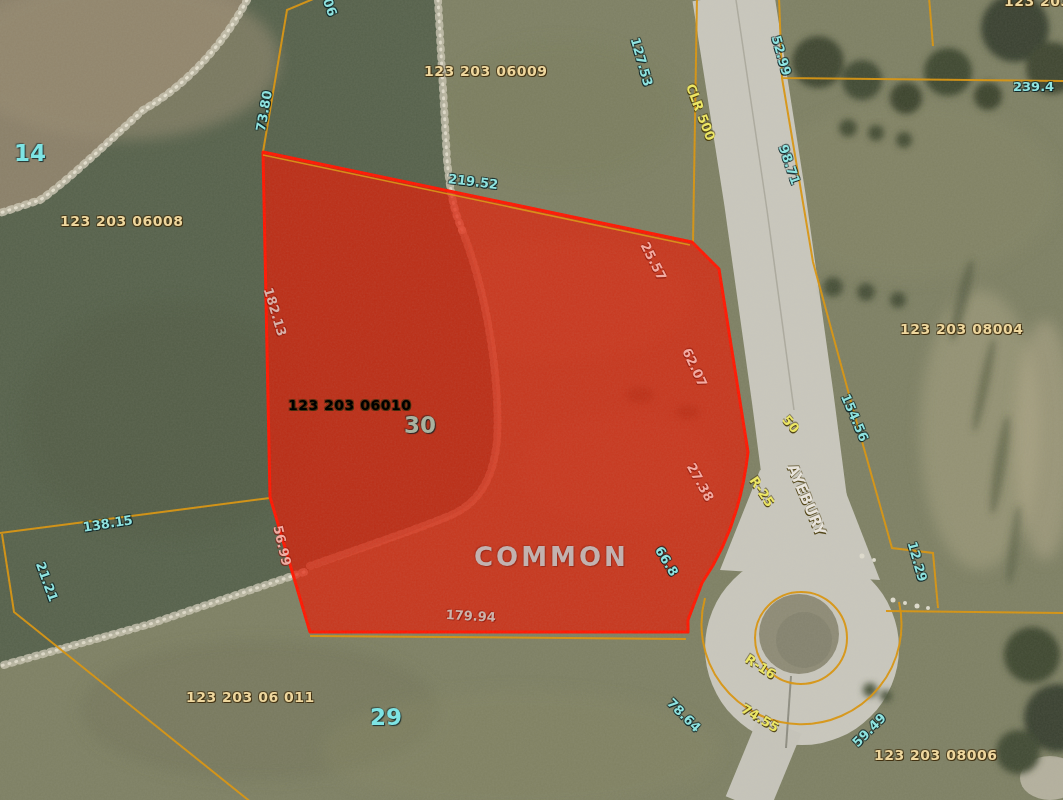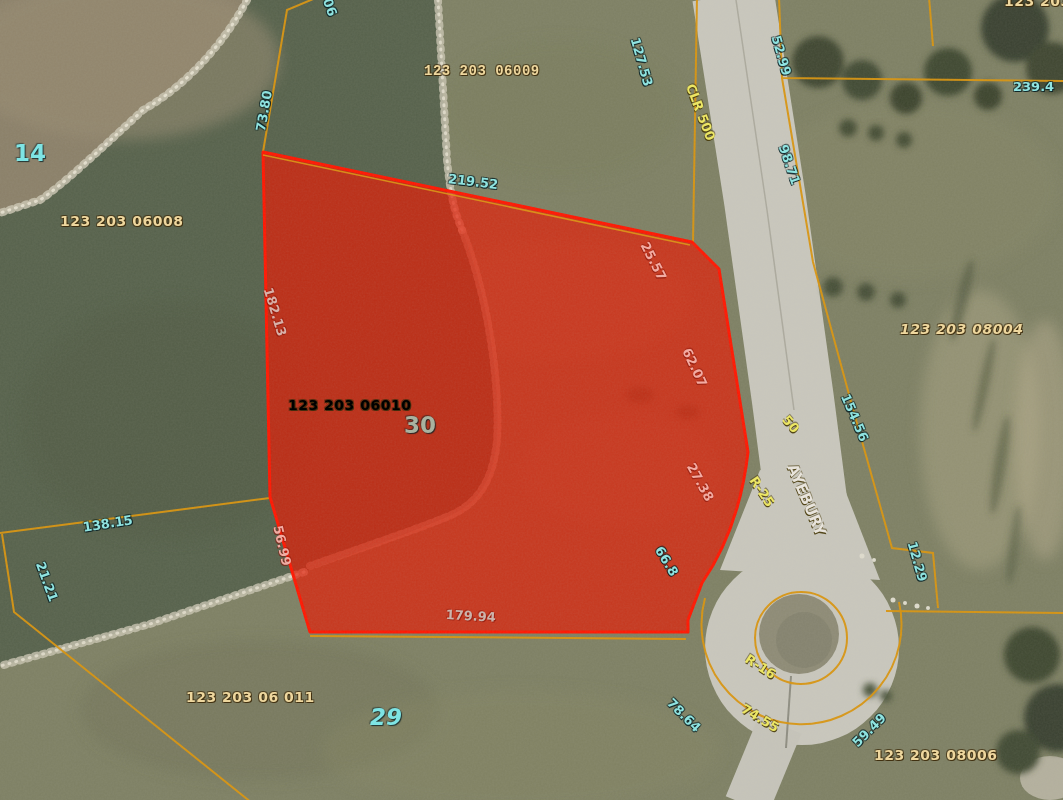--- a/index.html
+++ b/index.html
@@ -136,24 +136,24 @@
     <path d="M263,152 L692,242 L719,269 L748,452 C742,505 726,548 702,583
          L688,620 L688,632 L310,632 L270,497 Z" fill="rgba(229,24,2,0.70)" stroke="#ff1600" stroke-width="3" stroke-linejoin="round"></path>
     <path d="M263,155 L690,245" stroke="#e09a10" stroke-width="1.5" opacity=".85"></path>
 
     <rect x="0" y="0" width="1063" height="800" filter="url(#grain)" opacity=".18"></rect>
   </svg>
 
   <div id="labels">
       <span class="lbl lot" style="transform: translate(14px, 142px) rotate(0deg); text-align: right;">14</span>
       <span class="lbl lot" style="transform: translate(404px, 414px) rotate(0deg); color: rgb(169, 178, 160);">30</span>
-      <span class="lbl lot" style="transform: translate(370px, 706px) rotate(0deg); font-style: italic;">29</span>
+      <span class="lbl lot" style="transform: translate(370px, 706px) rotate(0deg);">29</span>
       <span class="lbl pid" style="transform: translate(60px, 214px) rotate(0deg);">123 203 06008</span>
-      <span class="lbl pid" style="transform: translate(424px, 64px) rotate(0deg); font-family: Liberation Mono, monospace;">123 203 06009</span>
-      <span class="lbl pid" style="transform: translate(900px, 322px) rotate(0deg); font-style: italic;">123 203 08004</span>
+      <span class="lbl pid" style="transform: translate(424px, 64px) rotate(0deg);">123 203 06009</span>
+      <span class="lbl pid" style="transform: translate(900px, 322px) rotate(0deg);">123 203 08004</span>
       <span class="lbl pid" style="transform: translate(288px, 398px) rotate(0deg); color: #000000;">123 203 06010</span>
       <span class="lbl pid" style="transform: translate(186px, 690px) rotate(0deg);">123 203 06 011</span>
       <span class="lbl pid" style="transform: translate(874px, 748px) rotate(0deg);">123 203 08006</span>
       <span class="lbl pid" style="transform: translate(1004px, -6px) rotate(0deg);">123 203 0</span>
       <span class="lbl dim" style="transform: translate(254px, 130px) rotate(-80deg);">73.80</span>
       <span class="lbl dim" style="transform: translate(330px, -12px) rotate(70deg);">306</span>
       <span class="lbl dim" style="transform: translate(449px, 172px) rotate(7deg);">219.52</span>
       <span class="lbl dim" style="transform: translate(641px, 36px) rotate(74deg);">127.53</span>
       <span class="lbl dim" style="transform: translate(782px, 34px) rotate(74deg);">52.99</span>
       <span class="lbl dim" style="transform: translate(1013px, 80px) rotate(0deg);">239.4</span>
@@ -170,14 +170,15 @@
       <span class="lbl dimred" style="transform: translate(696px, 461px) rotate(61deg);">27.38</span>
       <span class="lbl dimred" style="transform: translate(284px, 524px) rotate(77deg);">56.99</span>
       <span class="lbl dimred" style="transform: translate(274px, 286px) rotate(73deg); color: rgb(216, 176, 168);">182.13</span>
       <span class="lbl dimred" style="transform: translate(446px, 608px) rotate(3deg); color: rgb(204, 180, 172);">179.94</span>
       <span class="lbl road" style="transform: translate(696px, 82px) rotate(69deg);">CLR 500</span>
       <span class="lbl road" style="transform: translate(790px, 413px) rotate(50deg);">50</span>
       <span class="lbl road" style="transform: translate(758px, 474px) rotate(56deg);">R-25</span>
       <span class="lbl road" style="transform: translate(798px, 462px) rotate(67deg); color: rgb(232, 228, 220); font-size: 15px;">AYEBURY</span>
       <span class="lbl road" style="transform: translate(750px, 652px) rotate(33deg);">R-16</span>
       <span class="lbl road" style="transform: translate(746px, 702px) rotate(31deg);">74.55</span>
+      <span class="lbl area" style="transform: translate(474px, 544px) rotate(0deg);">COMMON</span>
     </div>
 </div>
 
 </body></html>

